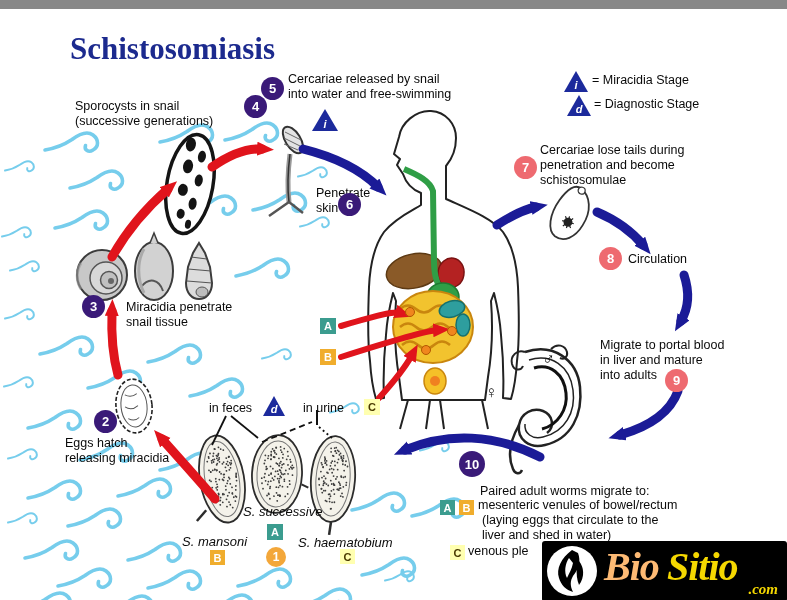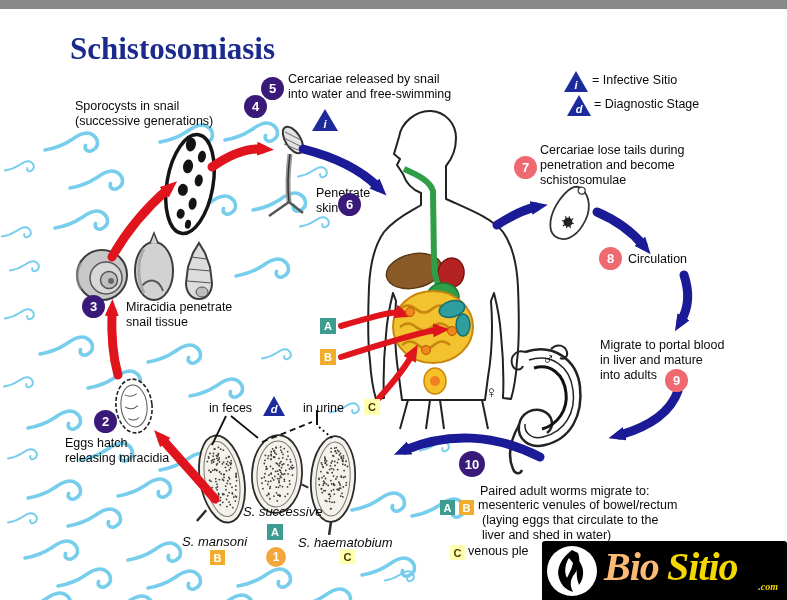--- a/index.html
+++ b/index.html
@@ -28,21 +28,21 @@
   .sp{font-style:italic;font-size:13px;}
   .sym{position:absolute;z-index:3;font-size:17px;font-weight:bold;}
   .logo{position:absolute;left:542px;top:532px;width:245px;height:61px;background:#000;
         z-index:6;border-radius:3px;}
   .logo .mark{position:absolute;left:3px;top:3px;}
   .logo .bio{position:absolute;left:62px;top:2px;font-family:"Liberation Serif",serif;
              font-style:italic;font-weight:bold;font-size:40px;color:#fdba74;letter-spacing:-1px;}
   .logo .sitio{position:absolute;left:125px;top:2px;font-family:"Liberation Serif",serif;
              font-style:italic;font-weight:bold;font-size:40px;color:#f5d800;letter-spacing:-1px;}
   .logo .com{position:absolute;right:9px;top:40px;font-family:"Liberation Serif",serif;
-             font-style:italic;font-weight:bold;font-size:10px;color:#f5d800;}
+             font-style:italic;font-weight:bold;font-size:15px;color:#f5d800;}
 </style>
 </head>
 <body>
 
 <div class="canvas">
 
 <svg id="art" width="787" height="600" viewBox="0 0 787 600">
   <defs>
     <marker id="mr" markerUnits="userSpaceOnUse" markerWidth="22" markerHeight="20" refX="5" refY="7" orient="auto">
       <path d="M0 0 L17 7 L0 14 Z" fill="#e0141c"></path>
@@ -565,21 +565,21 @@
     <circle cx="410" cy="303" r="4.5"></circle>
     <circle cx="452" cy="322" r="4.5"></circle>
     <circle cx="426" cy="341" r="4.5"></circle>
   </g>
 </svg>
 
 <div class="title">Schistosomiasis</div>
 <div class="tri" style="left:564px;top:62px;width:24px;height:21px">
       <span>i</span>
     </div>
-<div class="txt" style="left:592px;top:64px">= Infective Sitio</div>
+<div class="txt" style="left:592px;top:64px">= Miracidia Stage</div>
 <div class="tri" style="left:567px;top:86px;width:24px;height:21px">
       <span>d</span>
     </div>
 <div class="txt" style="left:594px;top:88px">= Diagnostic Stage</div>
 
 <div class="txt" style="left:75px;top:90px">Sporocysts in snail
 (successive generations)</div>
 <div class="txt" style="left:288px;top:63px">Cercariae released by snail
 into water and free-swimming</div>
 <div class="txt" style="left:316px;top:177px">Penetrate

